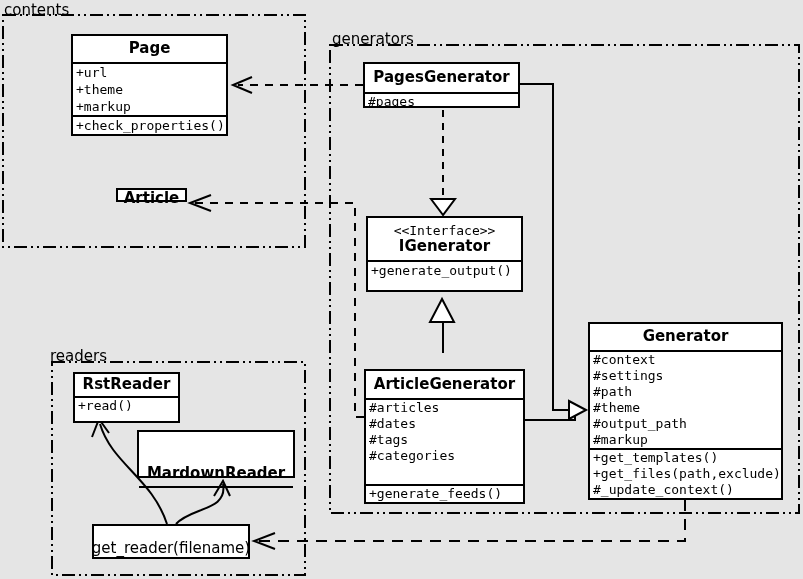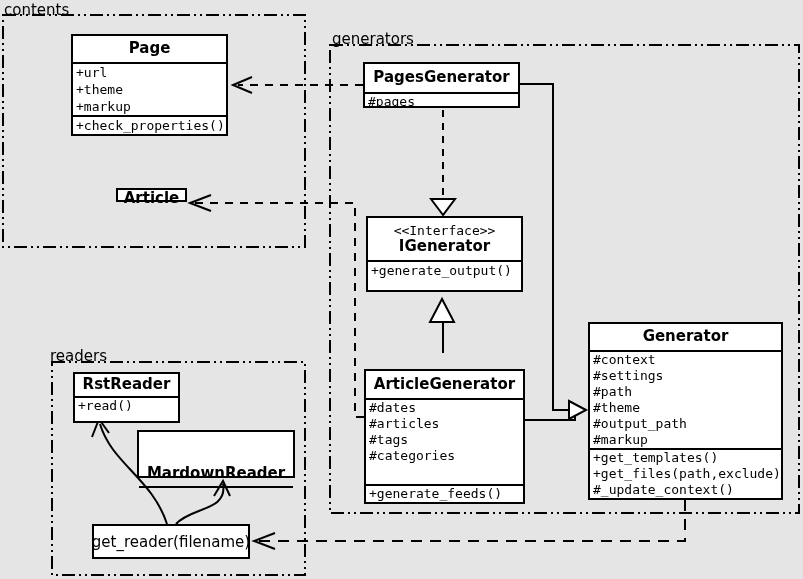--- a/index.html
+++ b/index.html
@@ -11,21 +11,21 @@
              box-sizing:border-box;display:flex;flex-direction:column;}
   .uml-title{flex:0 0 auto;display:flex;flex-direction:column;align-items:center;
              justify-content:center;font-weight:bold;font-size:15px;line-height:1.15;}
   .stereotype{font:13px "DejaVu Sans Mono",monospace;font-weight:normal;}
   .cmp{border-top:2px solid #000;font:13px "DejaVu Sans Mono",monospace;
        padding:0 3px;overflow:hidden;}
   .cmp .ln{line-height:17px;white-space:pre;}
   .cmp .ln16{line-height:16px;white-space:pre;}
   .grow{flex:1 1 auto;}
   .plainbox{position:absolute;z-index:3;background:#fff;border:2px solid #000;
-            box-sizing:border-box;display:flex;align-items:center;justify-content:center;
+            box-sizing:border-box;display:flex;align-items:flex-end;justify-content:center;
             font:15px "DejaVu Sans",sans-serif;}
 </style>
 </head>
 <body>
 
 <div class="canvas">
 
   <svg class="wires" width="803" height="579" viewBox="0 0 803 579">
     <g stroke="#000" stroke-width="2" fill="none">
 
@@ -93,22 +93,22 @@
       <span>IGenerator</span>
     </div>
     <div class="cmp grow">
       <div class="ln">+generate_output()</div>
     </div>
   </div>
 
   <div class="uml-class" style="left:364px;top:353px;width:161px;height:135px;margin-top:16px;">
     <div class="uml-title" style="height:27px;">ArticleGenerator</div>
     <div class="cmp grow">
+      <div class="ln16">#articles</div>
       <div class="ln16">#dates</div>
-      <div class="ln16">#articles</div>
       <div class="ln16">#tags</div>
       <div class="ln16">#categories</div>
     </div>
     <div class="cmp">
       <div class="ln16">+generate_feeds()</div>
     </div>
   </div>
 
   <div class="uml-class" style="left:588px;top:322px;width:195px;height:178px;">
     <div class="uml-title" style="height:26px;">Generator</div>

